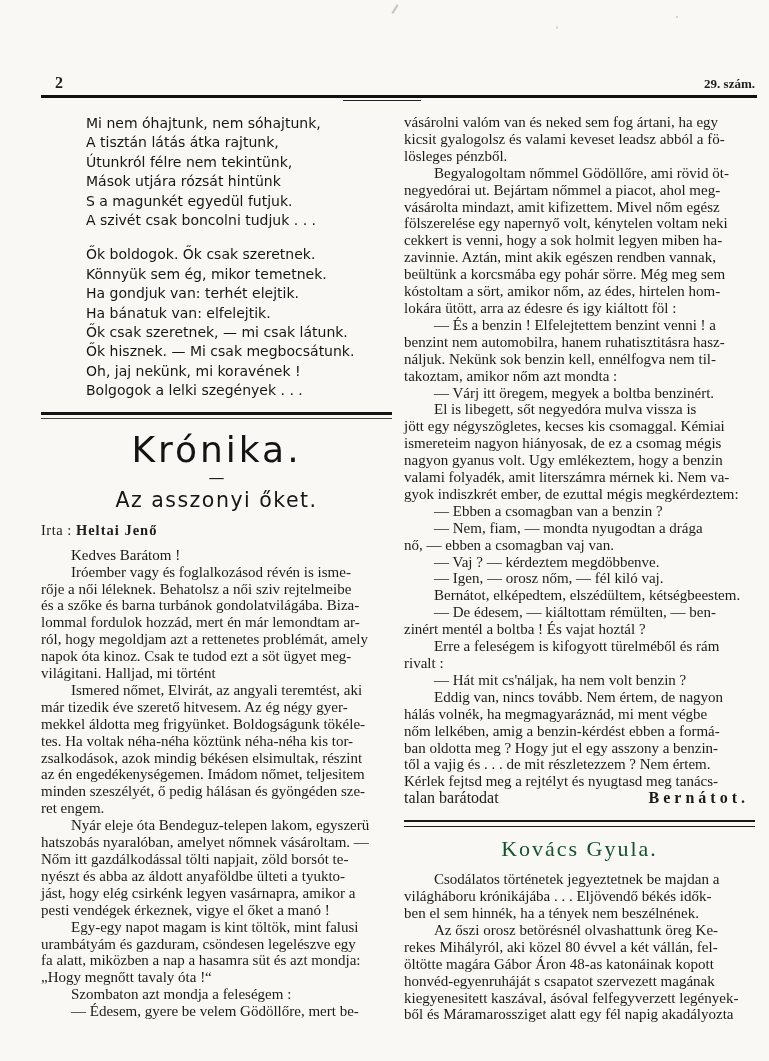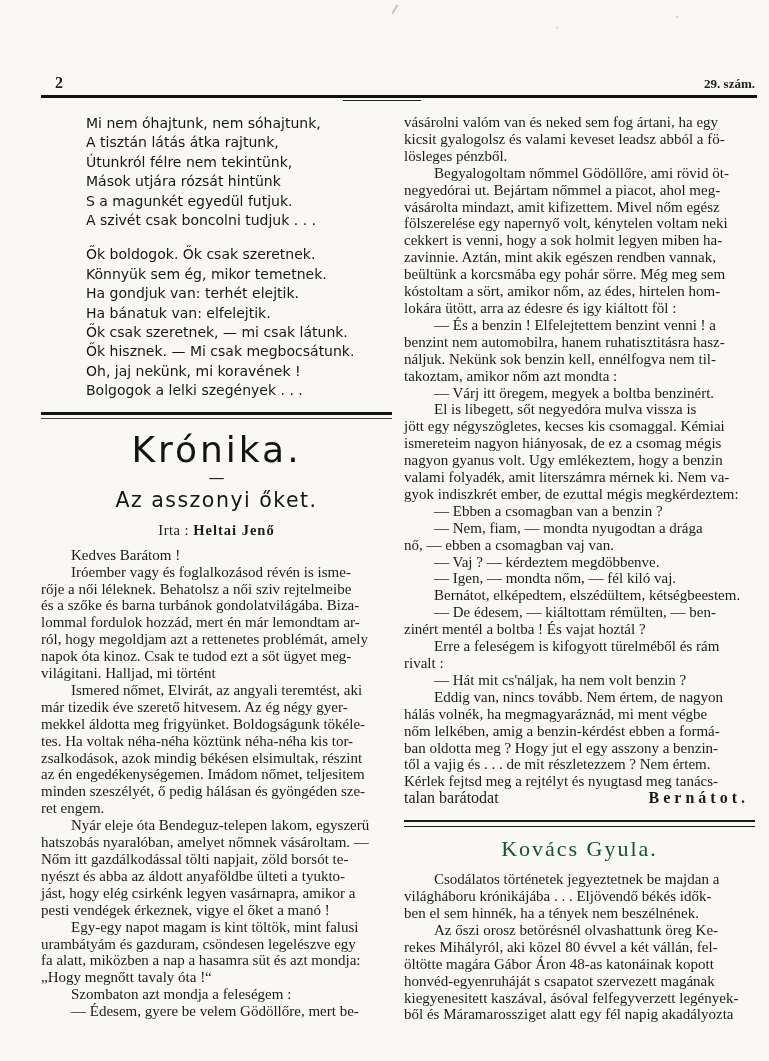--- a/index.html
+++ b/index.html
@@ -54,21 +54,21 @@
   .h-dash{
     font-family:"DejaVu Sans",sans-serif;text-align:center;
     font-size:16px;line-height:12px;margin:2px 0 3px 0;color:#222;
   }
   .h-lelek{
     font-family:"DejaVu Sans",sans-serif;font-weight:400;
     font-size:20.5px;letter-spacing:1.5px;text-align:center;
     margin:4px 0 6px 0;color:#161616;
   }
   .byline{
-    text-align:center;font-size:14.5px;margin:10px 0 8px 0;letter-spacing:.5px;
+    text-align:left;font-size:14.5px;margin:10px 0 8px 0;letter-spacing:.5px;
   }
   .byline .author{font-weight:700;letter-spacing:1px;}
   .h-kovacs{
     font-family:Liberation Serif, serif;font-weight:400;
     font-size:22px;letter-spacing:2px;text-align:center;
     margin:9px 0 9px 0;color:#14532d;
   }
   
   .body-p{
     margin:0;font-size:15px;line-height:16.9px;
@@ -185,21 +185,21 @@
       <p class="body-p">El is libegett, sőt negyedóra mulva vissza is
 jött egy négyszögletes, kecses kis csomaggal. Kémiai
 ismereteim nagyon hiányosak, de ez a csomag mégis
 nagyon gyanus volt. Ugy emlékeztem, hogy a benzin
 valami folyadék, amit literszámra mérnek ki. Nem va-
 gyok indiszkrét ember, de ezuttal mégis megkérdeztem:</p>
       <p class="body-p">— Ebben a csomagban van a benzin ?</p>
       <p class="body-p">— Nem, fiam, — mondta nyugodtan a drága
 nő, — ebben a csomagban vaj van.</p>
       <p class="body-p">— Vaj ? — kérdeztem megdöbbenve.</p>
-      <p class="body-p">— Igen, — mondta nőm, — fél kiló vaj.</p>
+      <p class="body-p">— Igen, — orosz nőm, — fél kiló vaj.</p>
       <p class="body-p">Bernátot, elképedtem, elszédültem, kétségbeestem.</p>
       <p class="body-p">— De édesem, — kiáltottam rémülten, — ben-
 zinért mentél a boltba ! És vajat hoztál ?</p>
       <p class="body-p">Erre a feleségem is kifogyott türelméből és rám
 rivalt :</p>
       <p class="body-p">— Hát mit cs'náljak, ha nem volt benzin ?</p>
       <p class="body-p">Eddig van, nincs tovább. Nem értem, de nagyon
 hálás volnék, ha megmagyaráznád, mi ment végbe
 nőm lelkében, amig a benzin-kérdést ebben a formá-
 ban oldotta meg ? Hogy jut el egy asszony a benzin-

